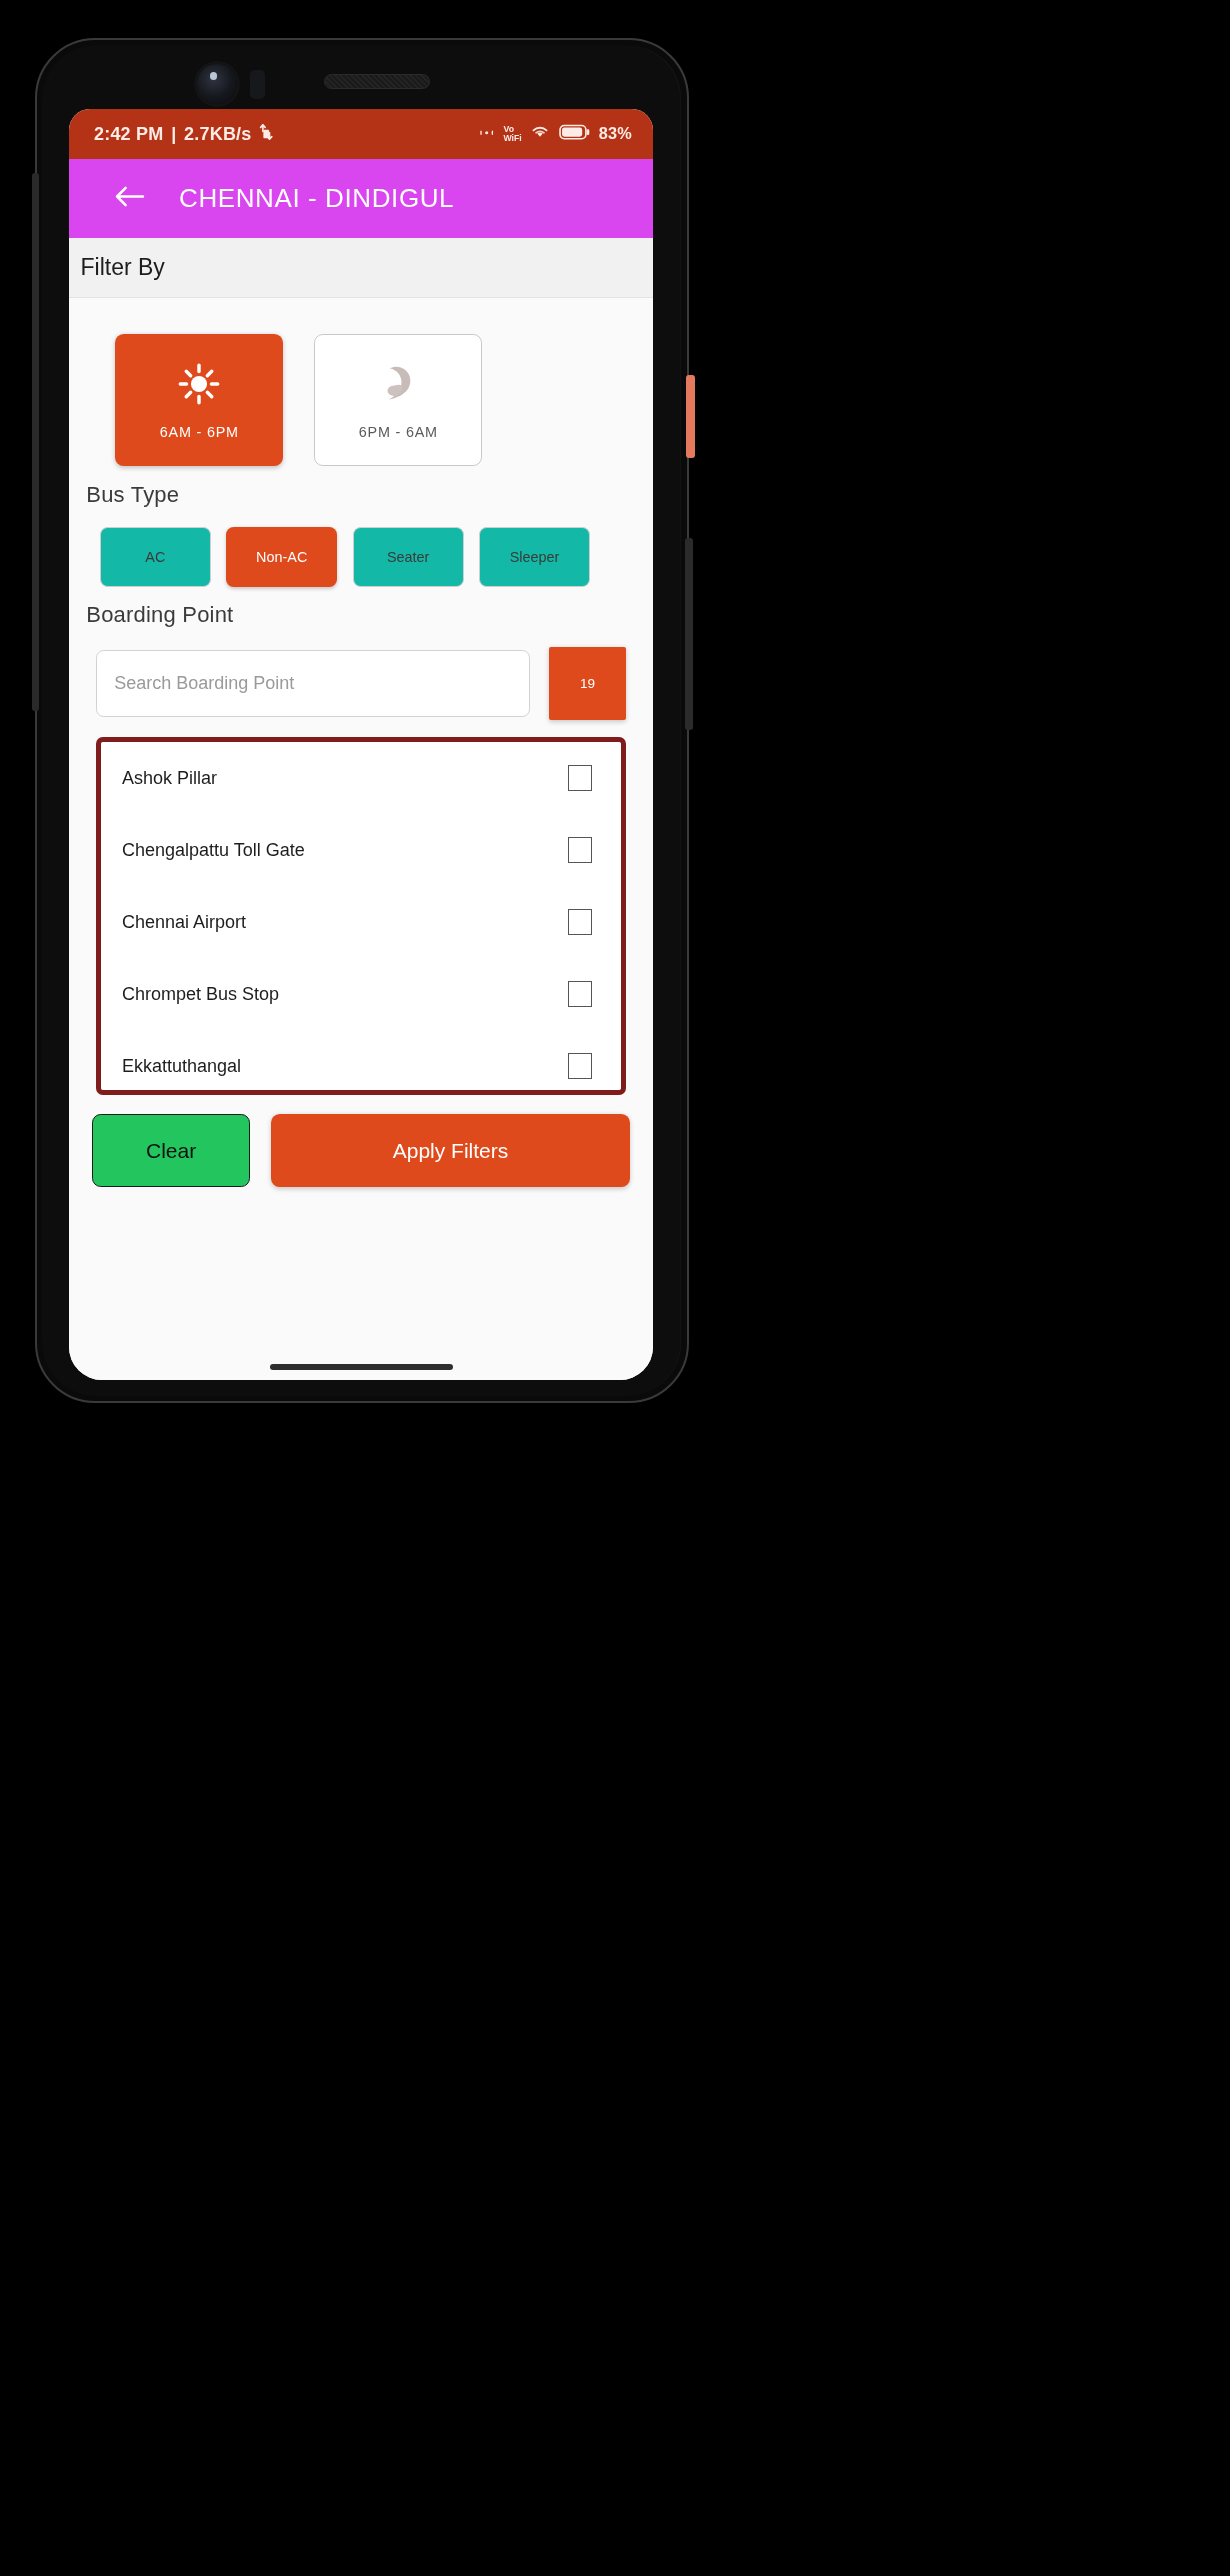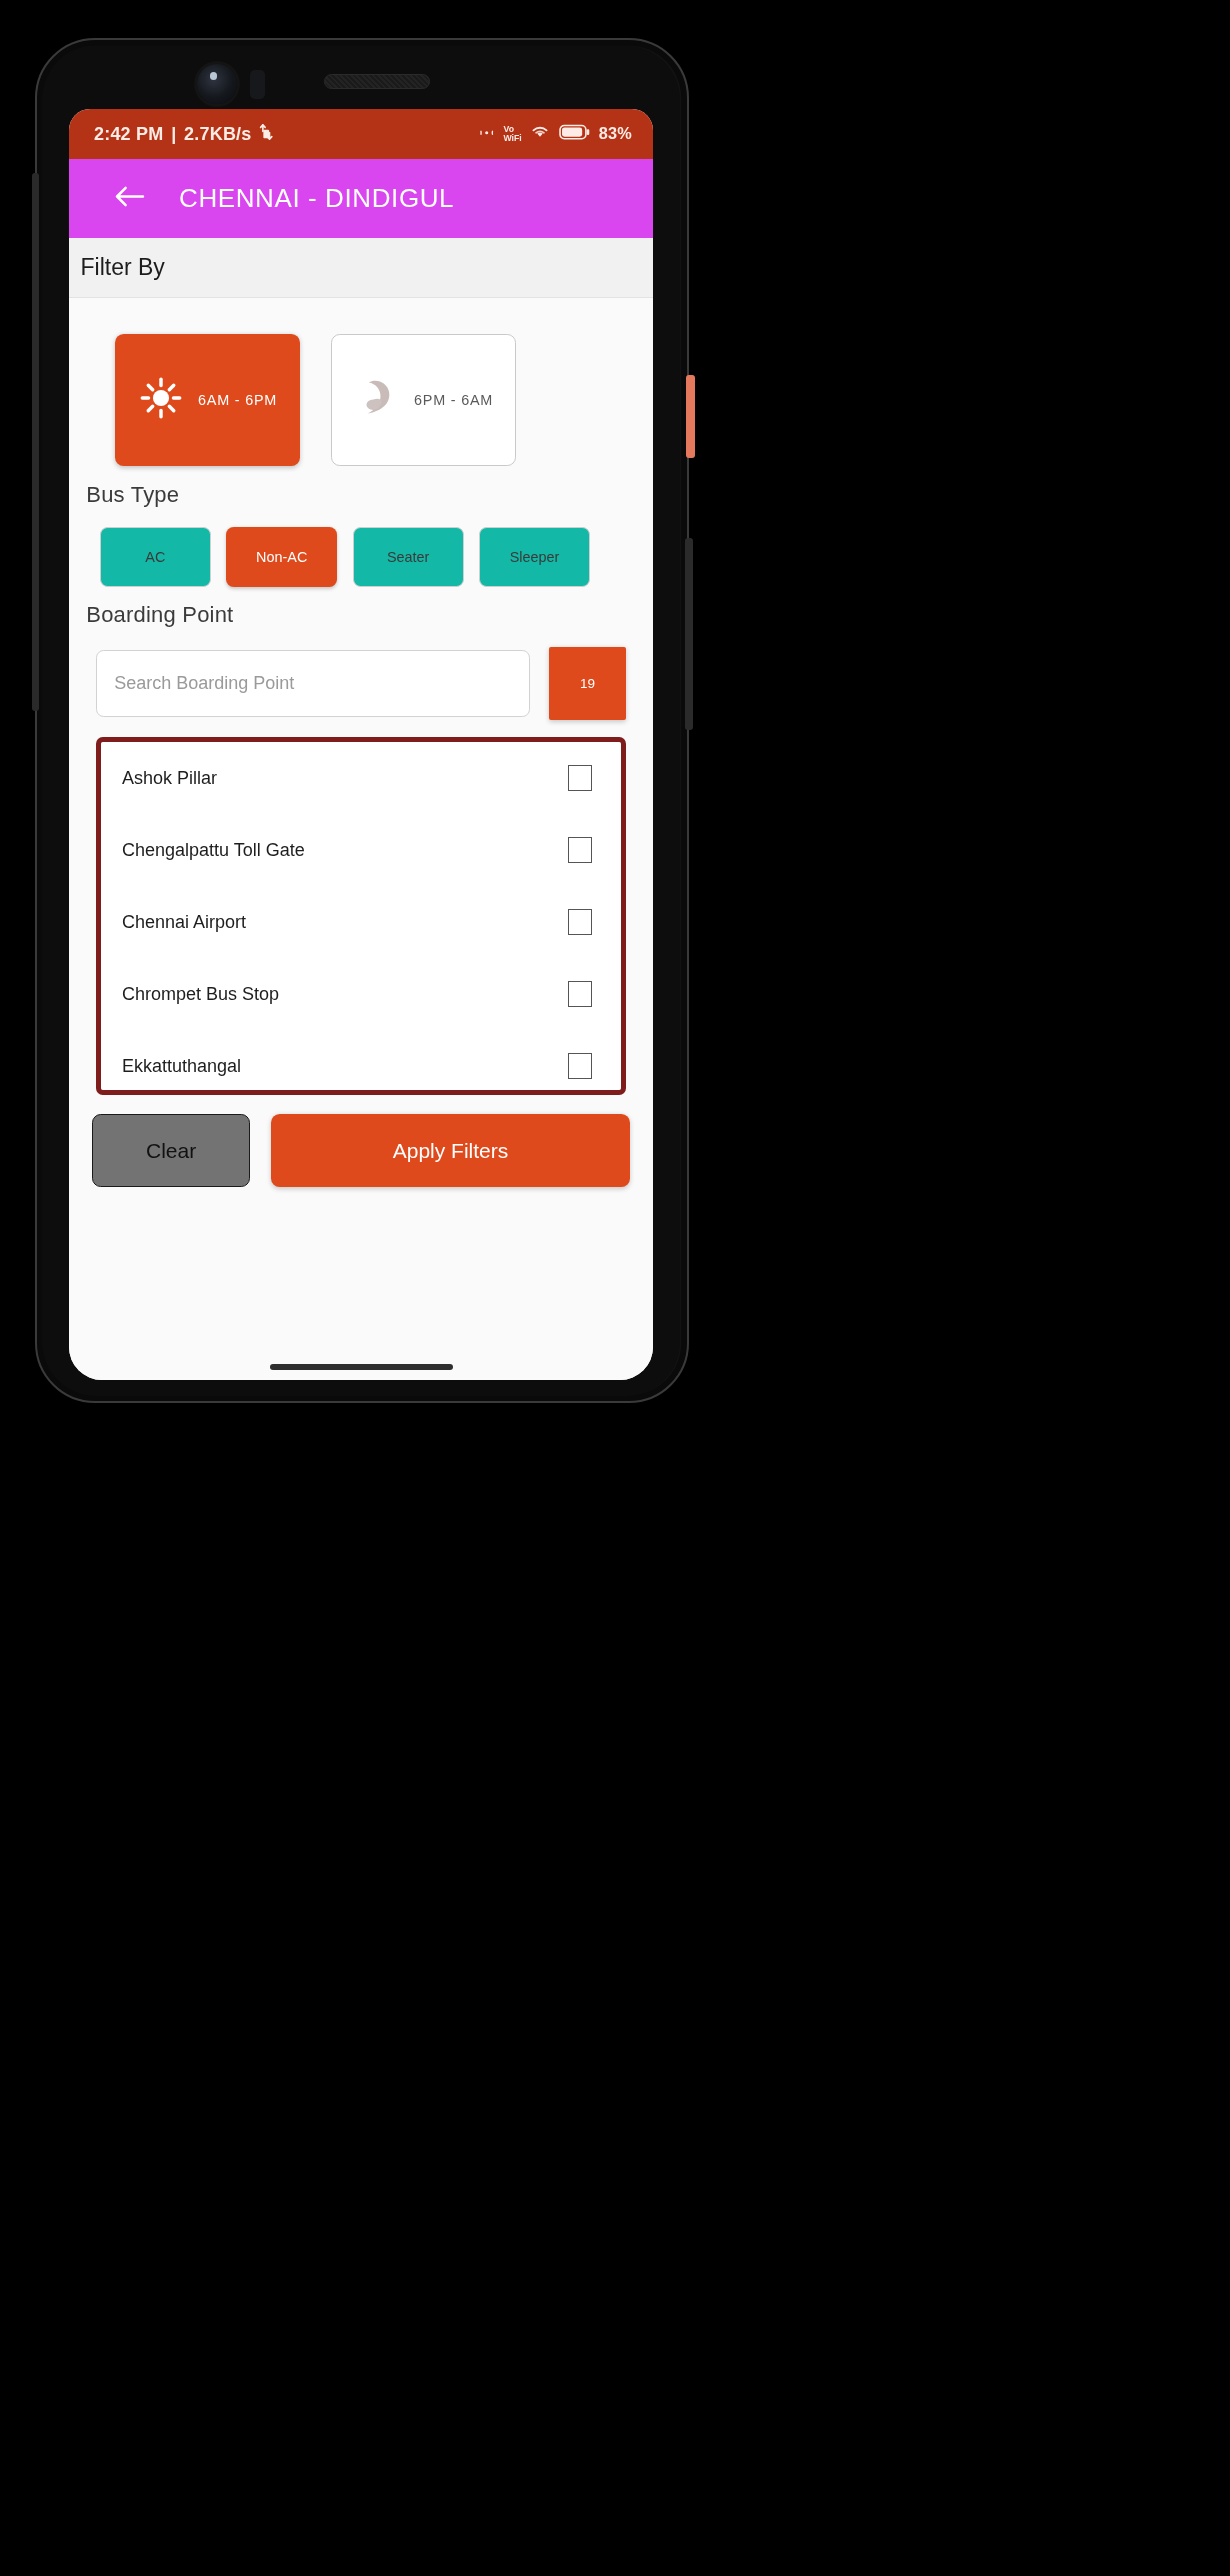--- a/index.html
+++ b/index.html
@@ -132,23 +132,23 @@
   .section-title {
     font-size: 22px; color: #3b3b3b; font-weight: 400;
     margin: 9.6px 0 0 0; letter-spacing: 0.2px;
   }
 
   
   #departure-cards {
     display: flex; gap: 31px; margin-top: 21px; padding: 0 29px;
   }
   .departure-card {
-    width: 185px; height: 132px;
+    width: 168px; height: 132px;
     border-radius: 8.7px;
-    display: flex; flex-direction: row;
+    display: flex; flex-direction: column;
     align-items: center; justify-content: center;
     gap: 13.5px;
   }
   .departure-card.selected {
     background: #df4a1c;
     box-shadow: 0 1.9px 4.8px rgba(0,0,0,.22);
   }
   .departure-card.unselected {
     background: #ffffff;
     border: 1px solid #c9c9c9;
@@ -220,21 +220,21 @@
   }
 
   
   #bottom-actions {
     display: flex; gap: 21px;
     margin-top: 19px; padding: 0 5.8px;
     align-items: center;
   }
   #clear-button {
     width: 158px; height: 73px;
-    background: #737373;
+    background: #22c55e;
     border: 1.9px solid #1b1b1b;
     border-radius: 8.7px;
     display: flex; align-items: center; justify-content: center;
     font-size: 21px; color: #111111;
   }
   #apply-filters-button {
     flex: 1; height: 73px;
     background: #df4a1c;
     border-radius: 8.7px;
     display: flex; align-items: center; justify-content: center;

